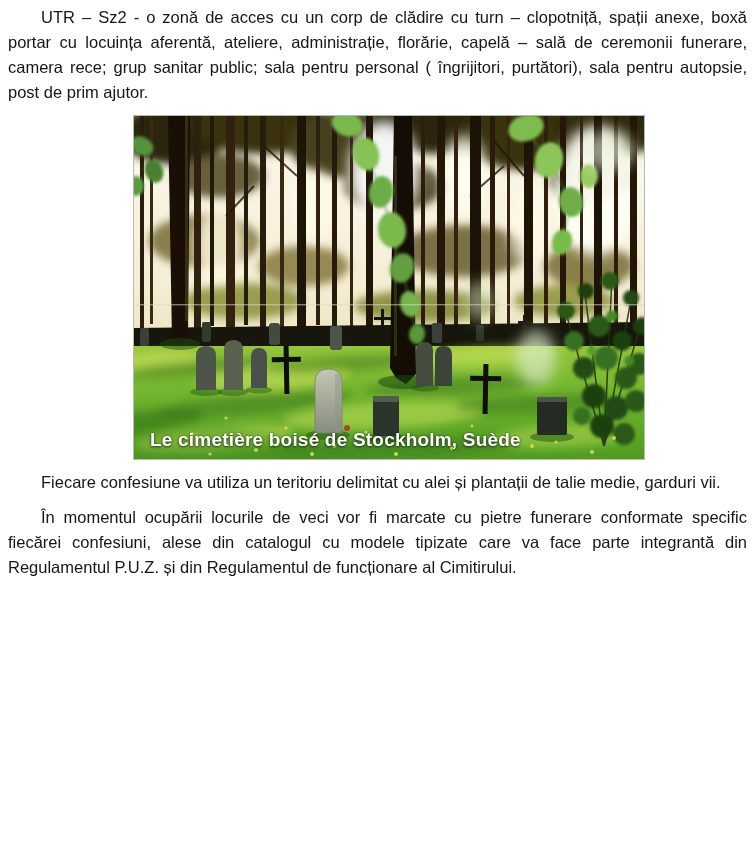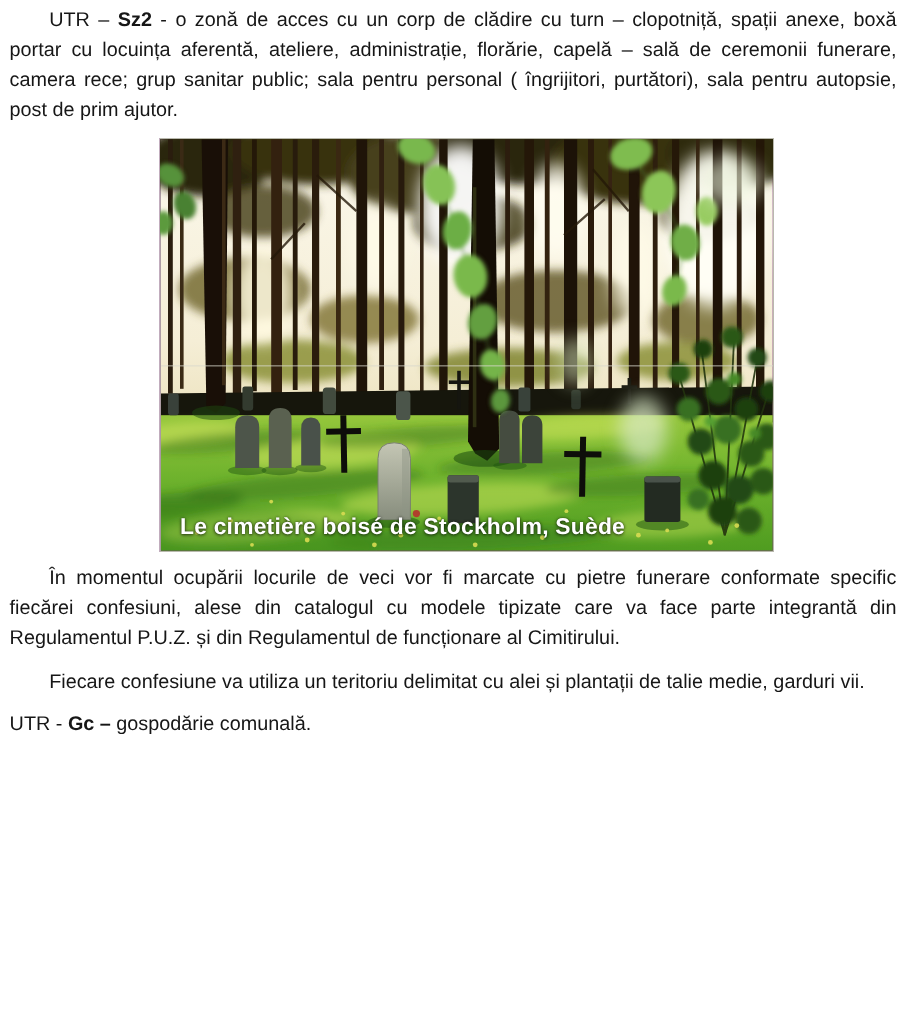--- a/index.html
+++ b/index.html
@@ -10,29 +10,29 @@
     font-size: 16.5px; line-height: 25px;
     color: var(--text-color, #161616);
   }
   .doc { padding: 5px 8px 0 8px; }
   p { margin: 0; text-align: justify; }
   p.indent { text-indent: 33px; }
   .mb10 { margin-bottom: 10px; }
   .mb11 { margin-bottom: 11px; }
   .mb13 { margin-bottom: 13px; }
   .mb9  { margin-bottom: 9px; }
-  b { font-weight: bold; }
+  b { font-weight: normal; }
 
   figure.photo {
     margin: 6px 0 10px 125px;
     width: 510px; height: 343px;
     position: relative;
     border: 1px solid #b9b9ae;
     padding: 0;
-    background: #701a75;
+    background: #0369a1;
   }
   figure.photo svg { display: block; }
   .photo-caption {
     position: absolute; left: 16px; bottom: 7px;
     color: var(--caption-color, #ffffff);
     font-weight: bold; font-size: 19px; letter-spacing: .2px;
     text-shadow: 0 1px 3px rgba(0,0,0,.65), 0 0 2px rgba(0,0,0,.45);
     white-space: nowrap;
   }
 </style>
@@ -291,22 +291,21 @@
           <circle cx="30" cy="328" r="1.6"></circle>
       </g>
 
       <circle cx="213" cy="312" r="3" fill="#b0402c"></circle>
 
       <rect x="0" y="188" width="510" height="1.4" fill="#d8d8cc" opacity=".55"></rect>
     </svg>
     <figcaption class="photo-caption">Le cimetière boisé de Stockholm, Suède</figcaption>
   </figure>
 
+  <p class="indent mb10"><span>Fiecare confesiune va utiliza un teritoriu delimitat cu alei și plantații de talie medie, garduri vii.</span></p>
+
   <p class="indent mb11"><span>În momentul ocupării locurile de veci vor fi marcate cu pietre funerare conformate specific fiecărei confesiuni, alese din catalogul cu modele tipizate care va face parte integrantă din Regulamentul P.U.Z. și din Regulamentul de funcționare al Cimitirului.</span></p>
 
-  <p class="indent mb10"><span>Fiecare confesiune va utiliza un teritoriu delimitat cu alei și plantații de talie medie, garduri vii.</span></p>
-
-
-
-  <p class="mb9"><span>UTR  - </span><b>Gc –</b><span> gospodărie comunală.</span></p>
+
+
 
 
 </main>
 
 </body></html>

